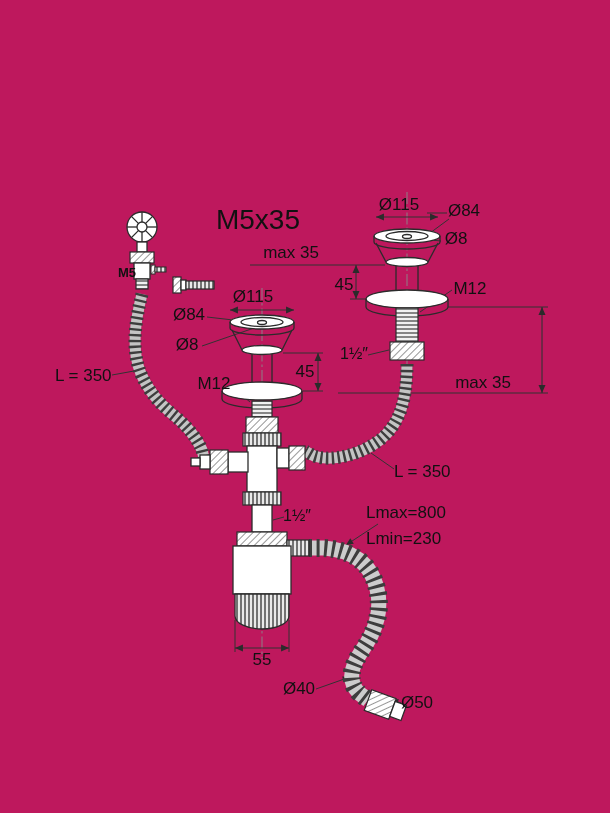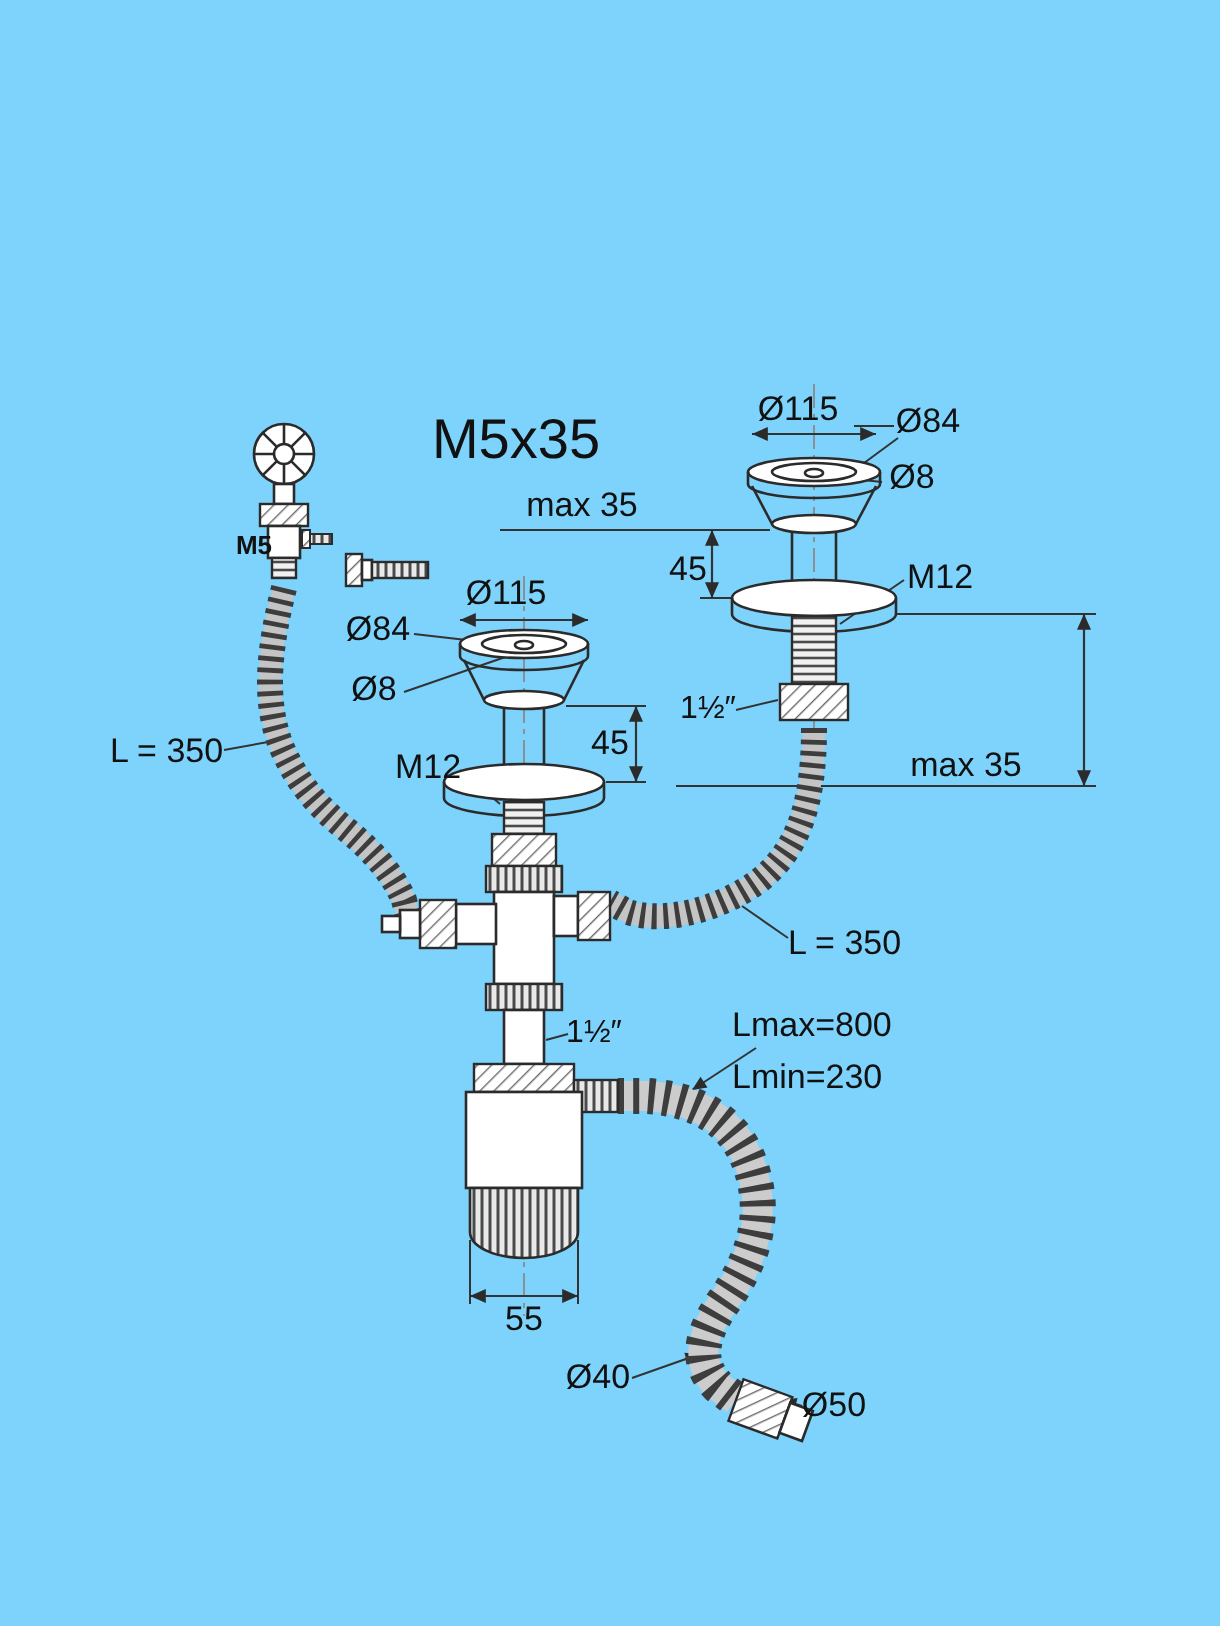--- a/index.html
+++ b/index.html
@@ -1,16 +1,16 @@
 <!DOCTYPE html>
 <html><head>
 <meta charset="utf-8">
 <style>
   html,body{margin:0;padding:0;background:#ffffff;}
-  .canvas{position:relative;width:610px;height:813px;background:#7dd3fc;overflow:hidden;}
+  .canvas{position:relative;width:610px;height:813px;background:#be185d;overflow:hidden;}
   svg{position:absolute;left:0;top:0;}
   .ln{stroke:#2b2b2b;stroke-width:1.3;fill:#fff;}
   .lnn{stroke:#2b2b2b;stroke-width:1.3;fill:none;}
   .thin{stroke:#333;stroke-width:1;fill:none;}
   .dim{stroke:#333;stroke-width:1.1;fill:none;}
   .cl{stroke:#8a8a8a;stroke-width:0.9;fill:none;stroke-dasharray:12 3 2.5 3;}
   .hcore{fill:none;stroke:#c4c4c4;stroke-width:11;}
   .hrib{fill:none;stroke:#3d3d3d;stroke-width:13;stroke-dasharray:2.4 3.4;}
   .hcoreL{fill:none;stroke:#cccccc;stroke-width:15;}
   .hribL{fill:none;stroke:#3d3d3d;stroke-width:18;stroke-dasharray:3 4.6;}

